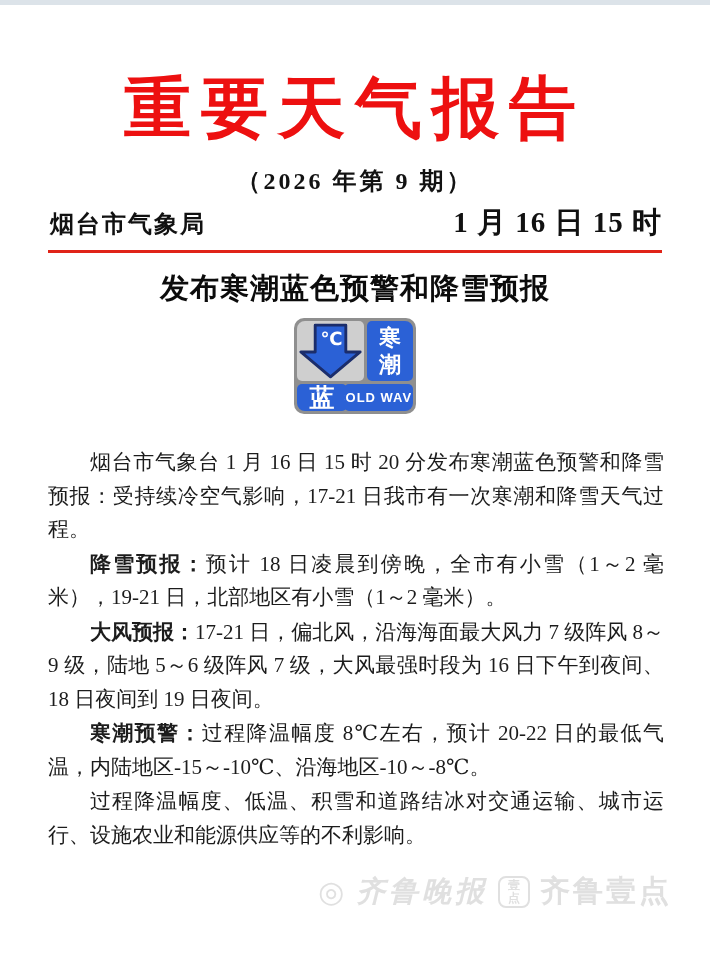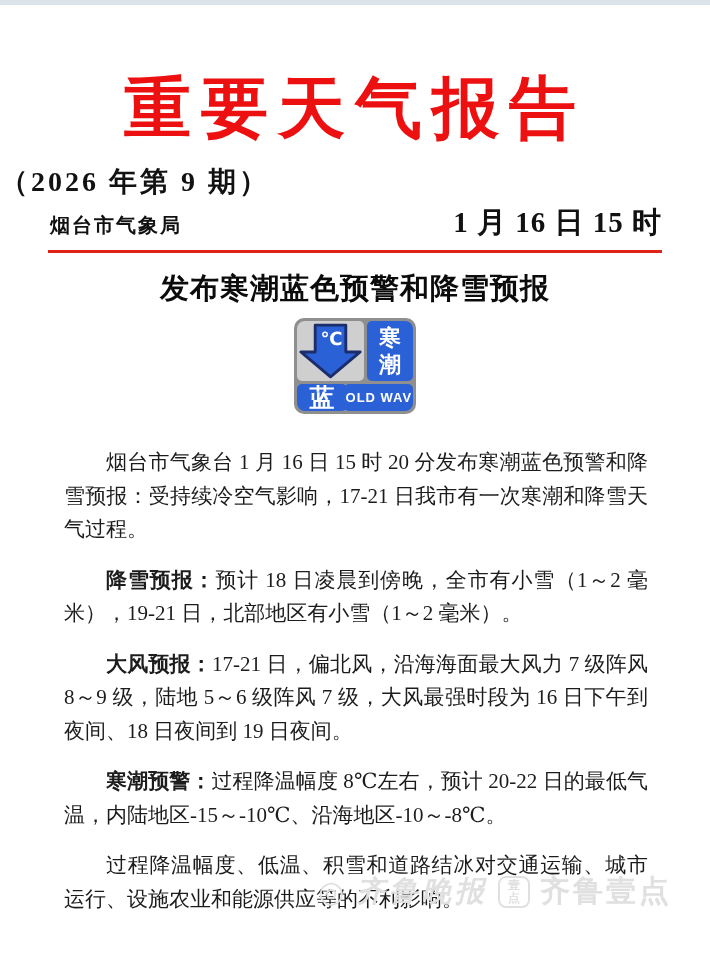--- a/index.html
+++ b/index.html
@@ -24,36 +24,37 @@
     font-size: 67px;
     line-height: 74px;
     font-weight: bold;
     letter-spacing: 10px;
     color: var(--title-red, #ed1010);
     font-family: "Liberation Serif", "DejaVu Serif", serif;
     white-space: nowrap;
   }
   .issue {
     margin-top: 24px;
-    font-size: 28px;
+    text-align: center;
+    font-size: 24px;
     line-height: 25px;
     font-weight: bold;
     letter-spacing: 3px;
     color: #121212;
   }
   .meta-row {
     margin: 9px 48px 0 50px;
     display: flex;
     justify-content: space-between;
     align-items: baseline;
   }
   .agency {
     font-family: "Liberation Sans", "DejaVu Sans", sans-serif;
     font-weight: bold;
-    font-size: 20px;
+    font-size: 24px;
     letter-spacing: 2px;
   }
   .datetime {
     font-family: "Liberation Serif", "DejaVu Serif", serif;
     font-weight: bold;
     font-size: 29px;
     letter-spacing: 1px;
   }
   .red-rule {
     margin: 7px 48px 0 48px;
@@ -129,21 +130,21 @@
     white-space: nowrap;
     border-bottom-right-radius: 8px;
   }
   .body-text {
     margin: 31px 46px 0 48px;
     font-size: 21px;
     line-height: 33.5px;
     color: #1c1c1c;
   }
   .para {
-    margin: 16px;
+    margin: 0;
     text-align: justify;
     text-indent: 2em;
   }
   .para .lead { font-family: "Liberation Sans", "DejaVu Sans", sans-serif; font-weight: bold; }
   .watermark {
     position: absolute;
     right: 38px;
     bottom: 45px;
     display: flex;
     align-items: center;

